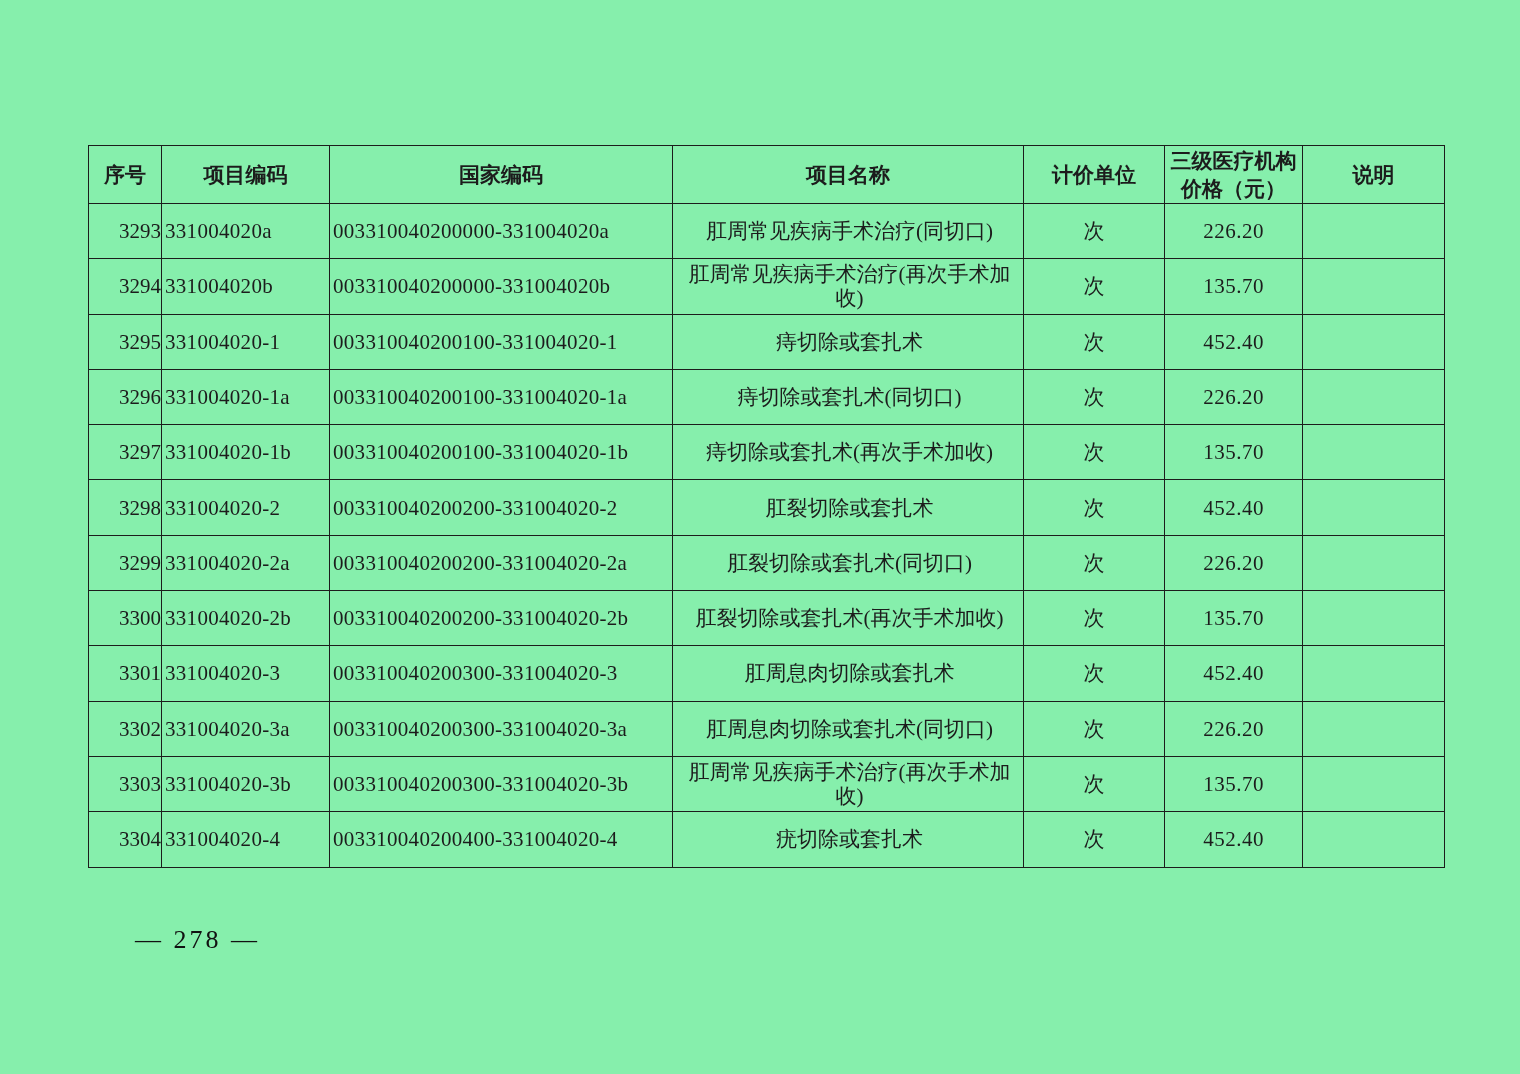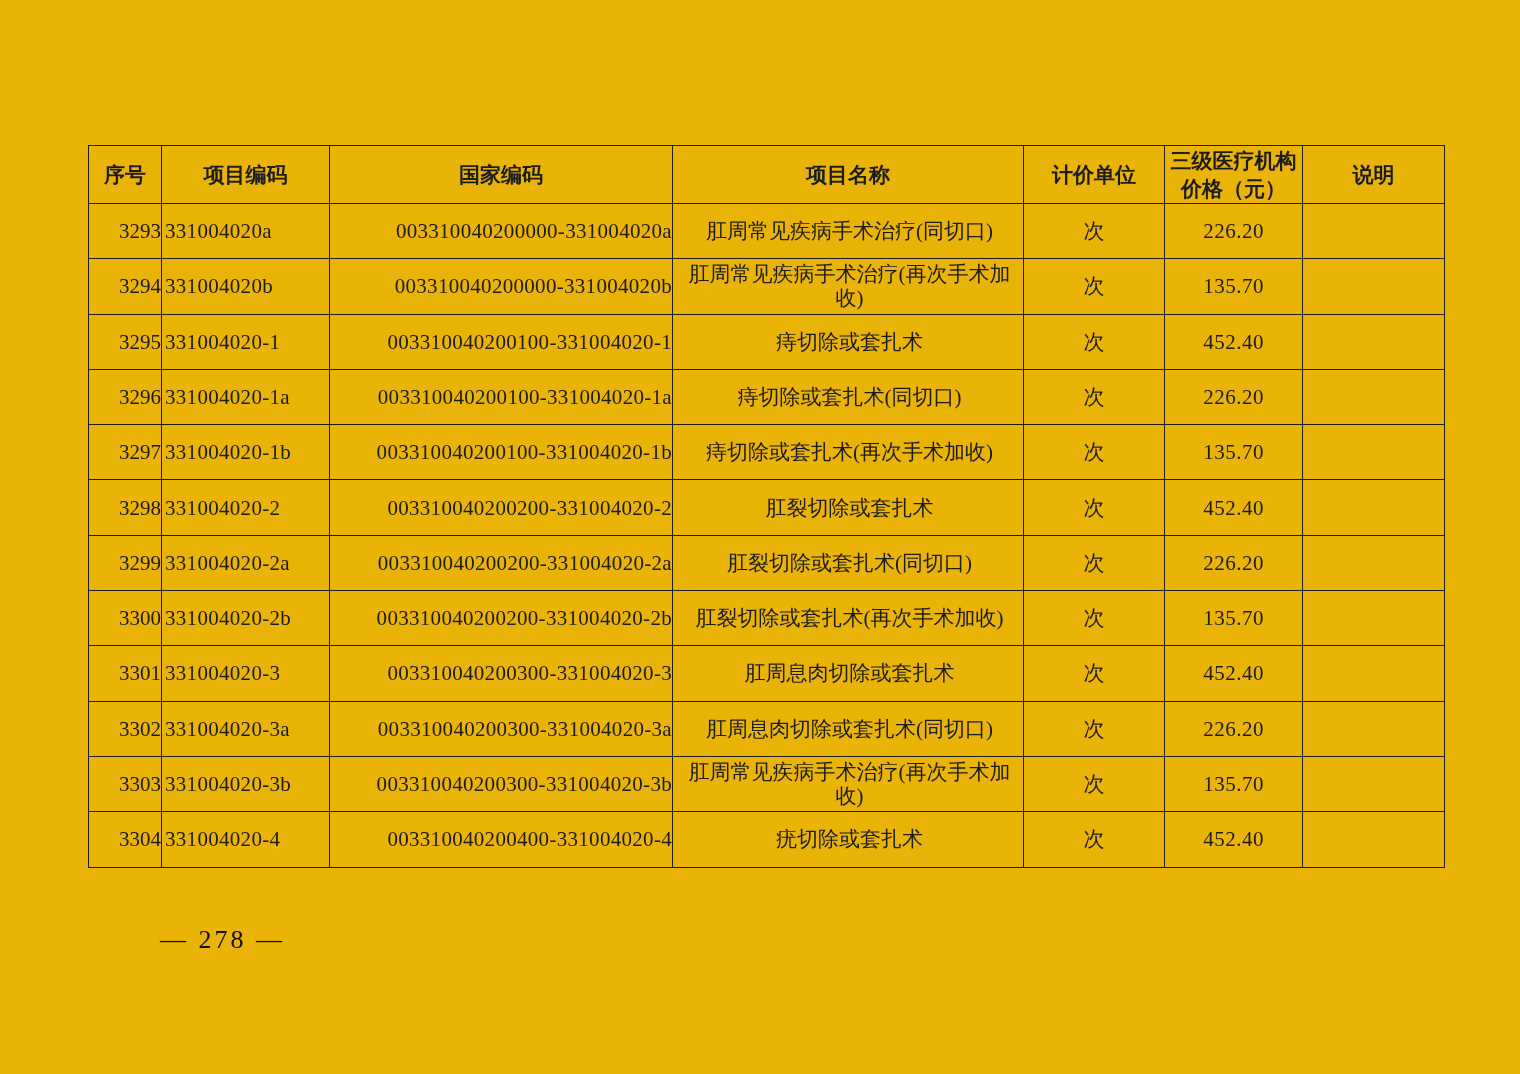--- a/index.html
+++ b/index.html
@@ -7,21 +7,21 @@
     padding: 0;
     background: #ffffff;
     width: 1520px;
     height: 1074px;
     overflow: hidden;
   }
   .sheet {
     position: relative;
     width: 1520px;
     height: 1074px;
-    background: #eab308;
+    background: #86efac;
     color: #1c1c1c;
     font-family: "Liberation Serif", "DejaVu Serif", serif;
   }
   table.price-table {
     position: absolute;
     left: 88px;
     top: 145px;
     width: 1356px;
     border-collapse: collapse;
     table-layout: fixed;
@@ -51,29 +51,29 @@
   .col-seq   { width: 73px;  }
   .col-code  { width: 168px; }
   .col-ncode { width: 343px; }
   .col-name  { width: 351px; }
   .col-unit  { width: 141px; }
   .col-price { width: 138px; }
   .col-note  { width: 142px; }
 
   .c-seq   { text-align: right; }
   .c-code  { text-align: left; padding-left: 3px !important; letter-spacing: 0.3px; margin-left: 20px; }
-  .c-ncode { text-align: right; padding-left: 3px !important; letter-spacing: 0.3px; }
+  .c-ncode { text-align: left; padding-left: 3px !important; letter-spacing: 0.3px; }
   .c-name  { text-align: center; padding-left: 3px !important; }
   .c-unit  { text-align: center; }
   .c-price { text-align: center; letter-spacing: 0.5px; }
   .c-note  { text-align: center; }
 
   .page-number {
     position: absolute;
-    left: 160px;
+    left: 135px;
     top: 925px;
     font-size: 26px;
     letter-spacing: 3px;
     color: #111111;
     font-family: "Liberation Serif", "DejaVu Serif", serif;
   }
 </style>
 </head>
 <body>
 

